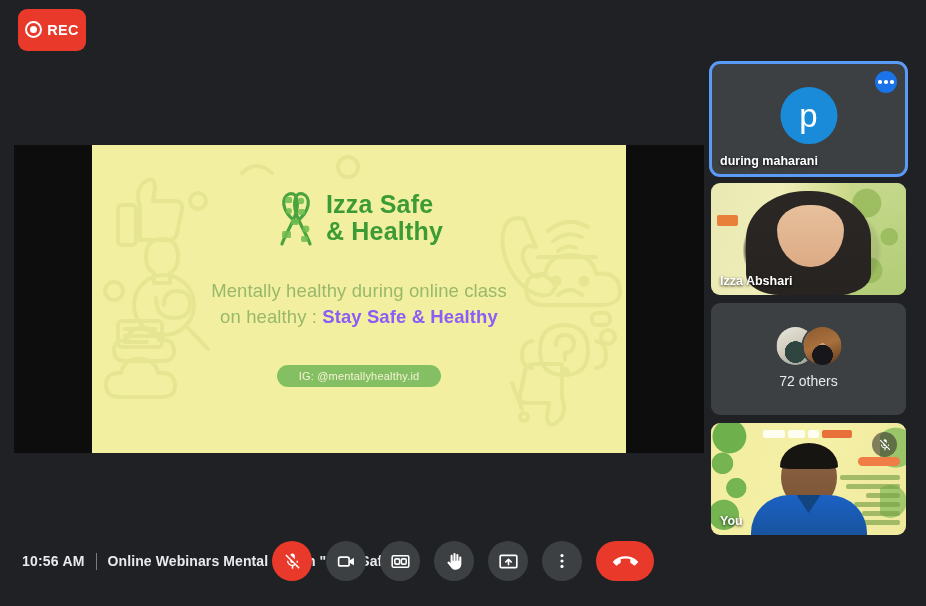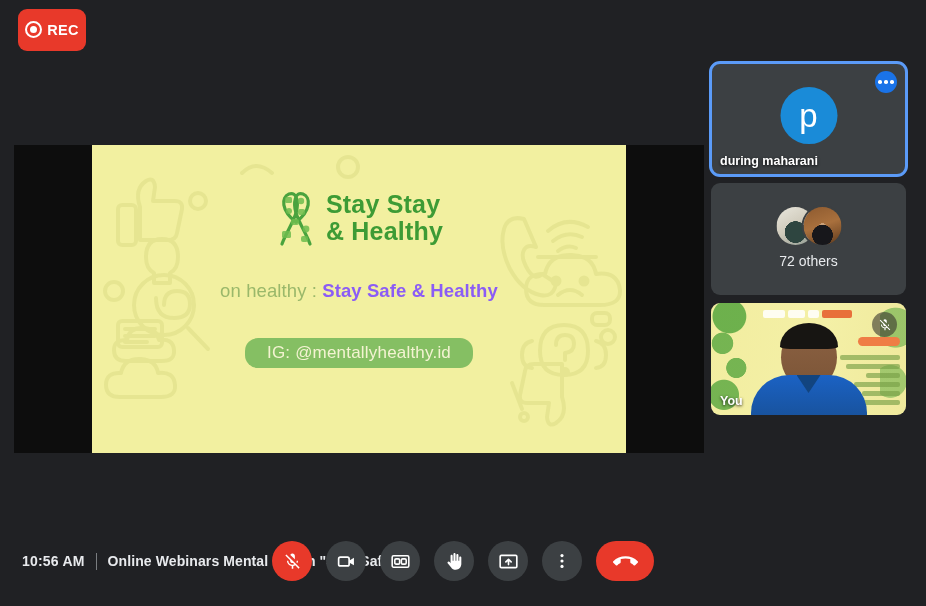--- a/index.html
+++ b/index.html
@@ -91,21 +91,21 @@
     color:#9ab86a;
     line-height:1.42;
     letter-spacing:.1px;
   }
   #subtitle .strong { font-weight:bold; color:#8b5cf6; }
 
   #ig-pill {
     margin-top:34px;
     background:#85bf63;
     color:#f4f3d2;
-    font-size:17px;
+    font-size:11px;
     border-radius:13px;
     padding:5px 22px;
     letter-spacing:.2px;
   }
 
   
   #sidebar {
     position:absolute; right:10px; top:59px;
     width:205px;
   }
@@ -382,26 +382,27 @@
             <circle cx="26" cy="12" r="3.2"></circle>
             <rect x="23" y="20" width="7" height="6" rx="2"></rect>
             <circle cx="14" cy="22" r="3"></circle>
             <rect x="16" y="30" width="8" height="6" rx="2"></rect>
             <rect x="7" y="42" width="9" height="7" rx="1.5"></rect>
             <circle cx="31" cy="40" r="3.4"></circle>
             <rect x="26" y="47" width="7" height="6" rx="2"></rect>
           </g>
         </svg>
         <div id="logo-text">
-          <span class="l1">Stay  Stay</span>
+          <span class="l1">Izza  Safe</span>
           <span class="l2">&amp; Healthy</span>
         </div>
       </div>
 
       <div id="subtitle">
+        <div>Mentally healthy during online class</div>
         <div>
           <span>on healthy : </span><span class="strong">Stay Safe &amp; Healthy</span>
         </div>
       </div>
 
       <div id="ig-pill">IG: @mentallyhealthy.id</div>
     </div>
   </div>
 </div>
 
@@ -410,20 +411,29 @@
   <div class="tile active" id="tile-putri">
     <div class="more-btn">
         <i></i>
         <i></i>
         <i></i>
       </div>
     <div class="avatar-circle">p</div>
     <div class="tile-name">during maharani</div>
   </div>
 
+  <div class="tile">
+    <div id="izza-video">
+      <div id="izza-green"></div>
+      <div id="izza-orange"></div>
+      <div id="izza-hair"></div>
+      <div id="izza-face"></div>
+    </div>
+    <div class="tile-name">Izza Abshari</div>
+  </div>
 
   <div class="tile">
     <div class="others-avatars">
       <div class="oa oa1"></div>
       <div class="oa oa2"></div>
     </div>
     <div class="others-label">72 others</div>
   </div>
 
   <div class="tile">

